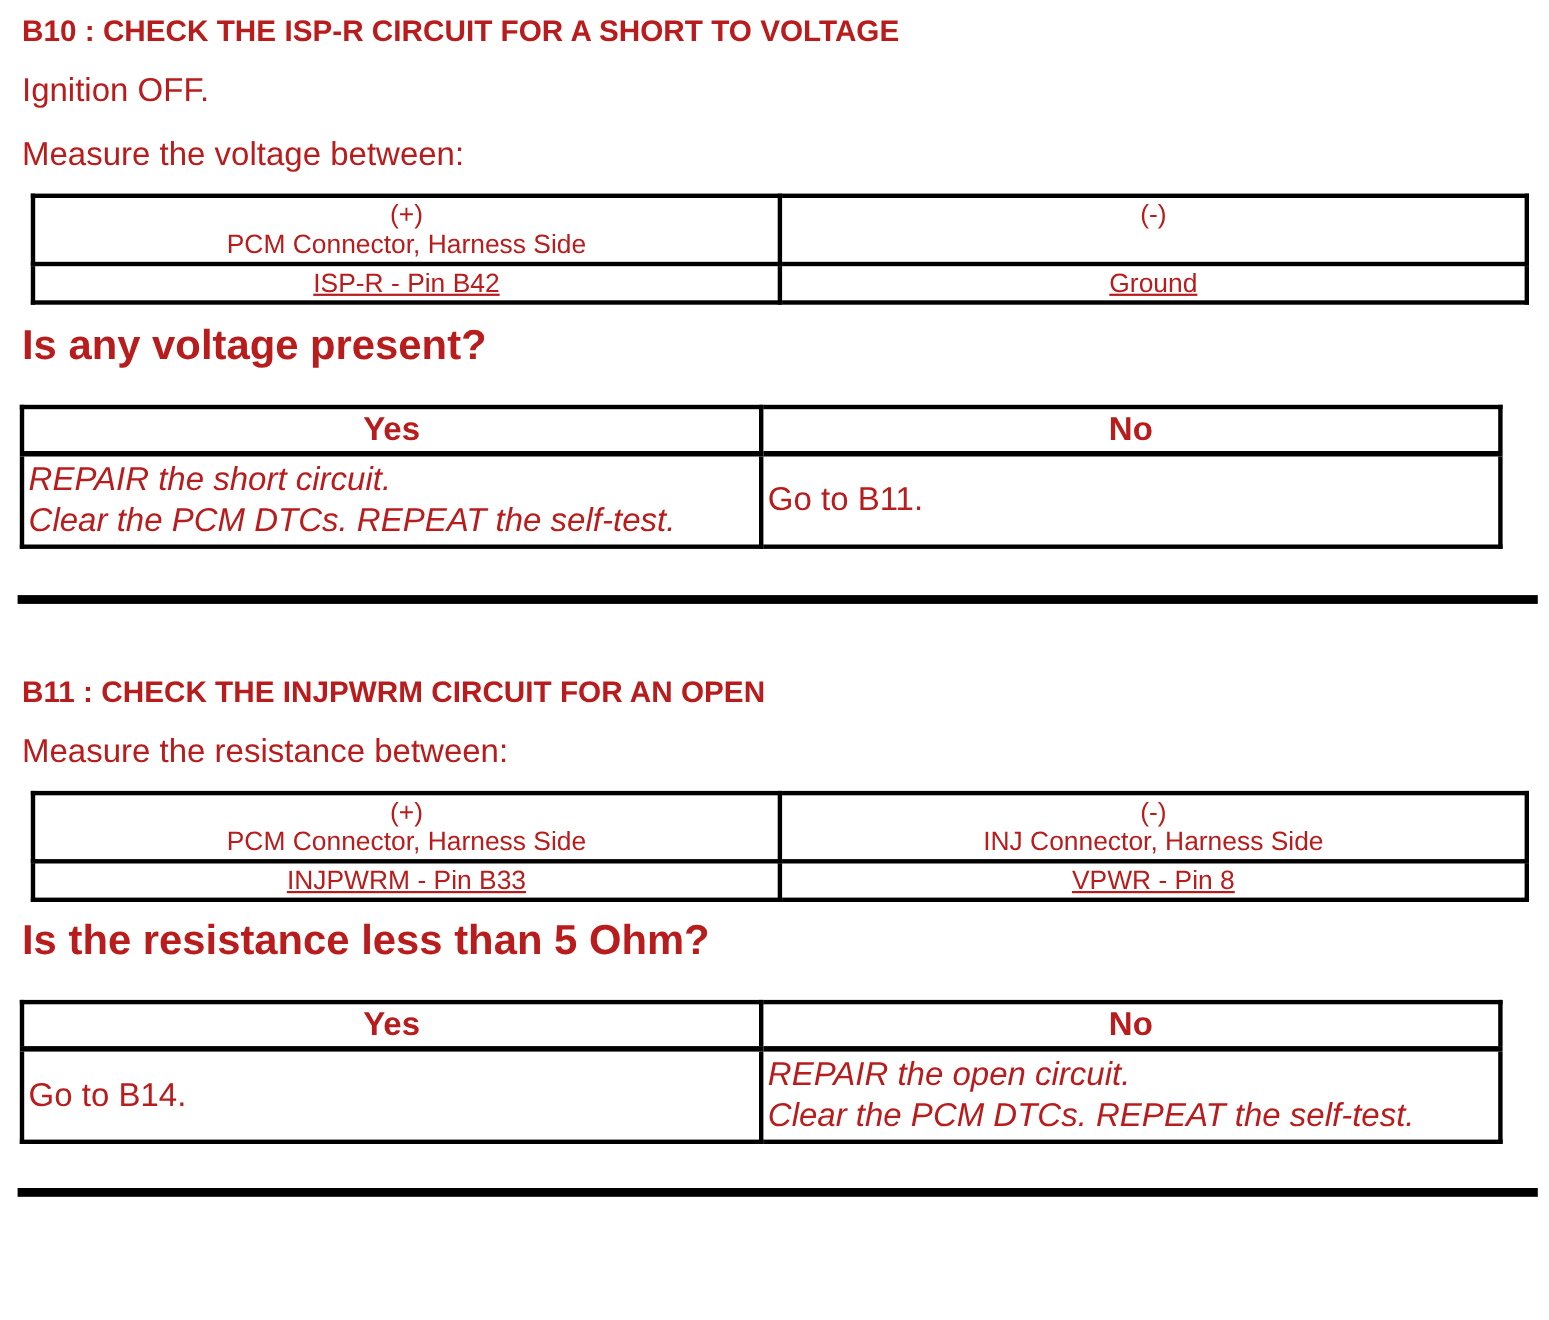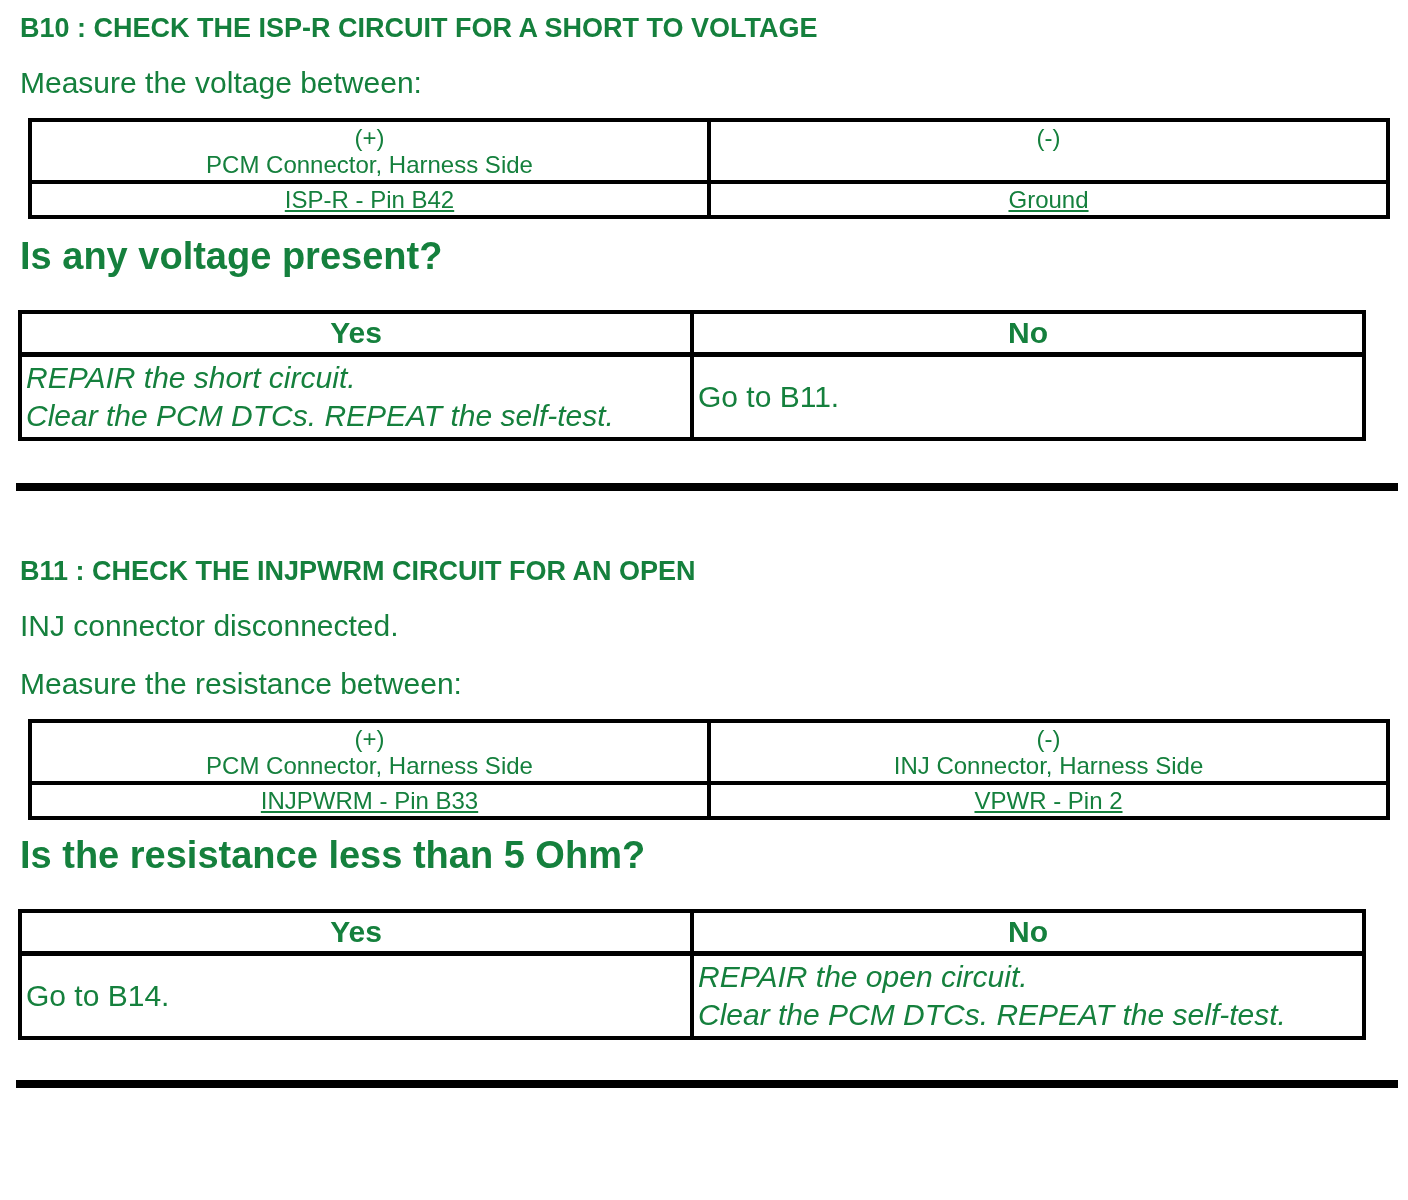--- a/index.html
+++ b/index.html
@@ -2,21 +2,21 @@
 <html><head>
 <meta charset="utf-8">
 <style>
   * { margin: 0; padding: 0; box-sizing: border-box; }
   html, body { background: #ffffff; }
   .page {
     position: relative;
     width: 1408px;
     height: 1200px;
     background: #ffffff;
-    color: #15803d;
+    color: #b91c1c;
     font-family: "Liberation Sans", sans-serif;
     padding: 14px 18px 0 20px;
     overflow: hidden;
   }
   .step-heading {
     font-size: 27px;
     font-weight: bold;
     line-height: 28px;
     letter-spacing: 0px;
   }
@@ -95,20 +95,21 @@
   .rule-2 { margin-top: 40px; }
 </style>
 </head>
 <body>
 
 <div class="page">
 
   <section>
     <h2 class="step-heading">B10 : CHECK THE ISP-R CIRCUIT FOR A SHORT TO VOLTAGE</h2>
 
+    <p class="instruction">Ignition OFF.</p>
 
     <p class="instruction">Measure the voltage between:</p>
 
     <table class="measure-table">
       <tbody>
         <tr class="m-head">
           <td>
             <div>(+)</div>
             <div>PCM Connector, Harness Side</div>
           </td>
@@ -143,39 +144,38 @@
         </tr>
       </tbody>
     </table>
 
     <div class="rule"></div>
   </section>
 
   <section>
     <h2 class="step-heading heading-b11">B11 : CHECK THE INJPWRM CIRCUIT FOR AN OPEN</h2>
 
-    <p class="instruction">INJ connector disconnected.</p>
 
     <p class="instruction">Measure the resistance between:</p>
 
     <table class="measure-table">
       <tbody>
         <tr class="m-head">
           <td>
             <div>(+)</div>
             <div>PCM Connector, Harness Side</div>
           </td>
           <td>
             <div>(-)</div>
             <div>INJ Connector, Harness Side</div>
           </td>
         </tr>
         <tr class="m-data">
           <td>INJPWRM - Pin B33</td>
-          <td>VPWR - Pin 2</td>
+          <td>VPWR - Pin 8</td>
         </tr>
       </tbody>
     </table>
 
     <p class="question question-2">Is the resistance less than 5 Ohm?</p>
 
     <table class="decision-table">
       <tbody>
         <tr>
           <th>Yes</th>

